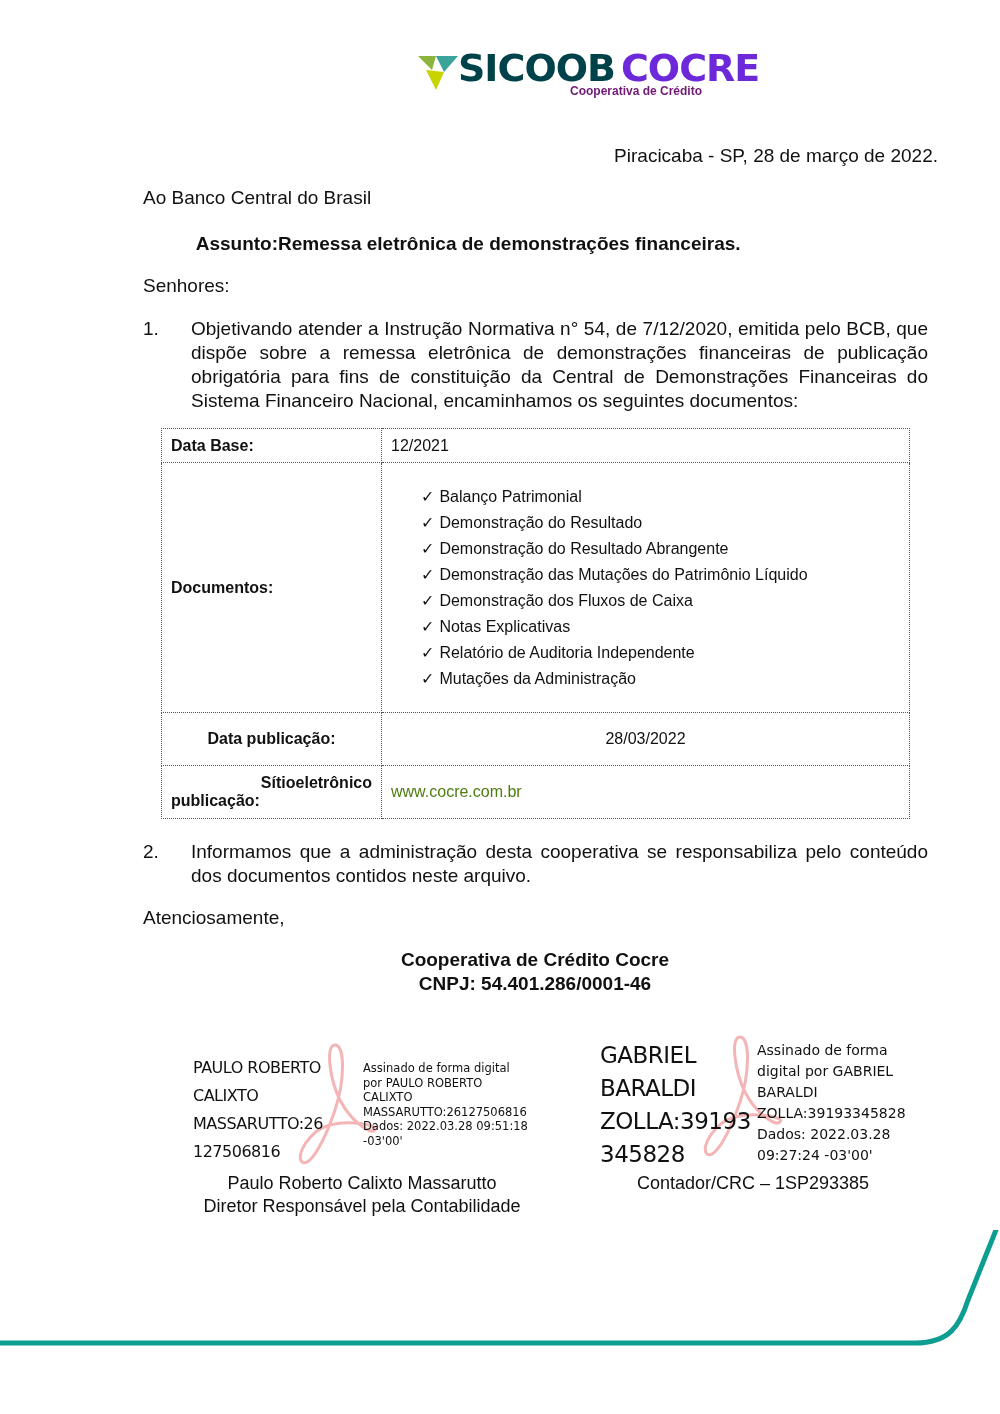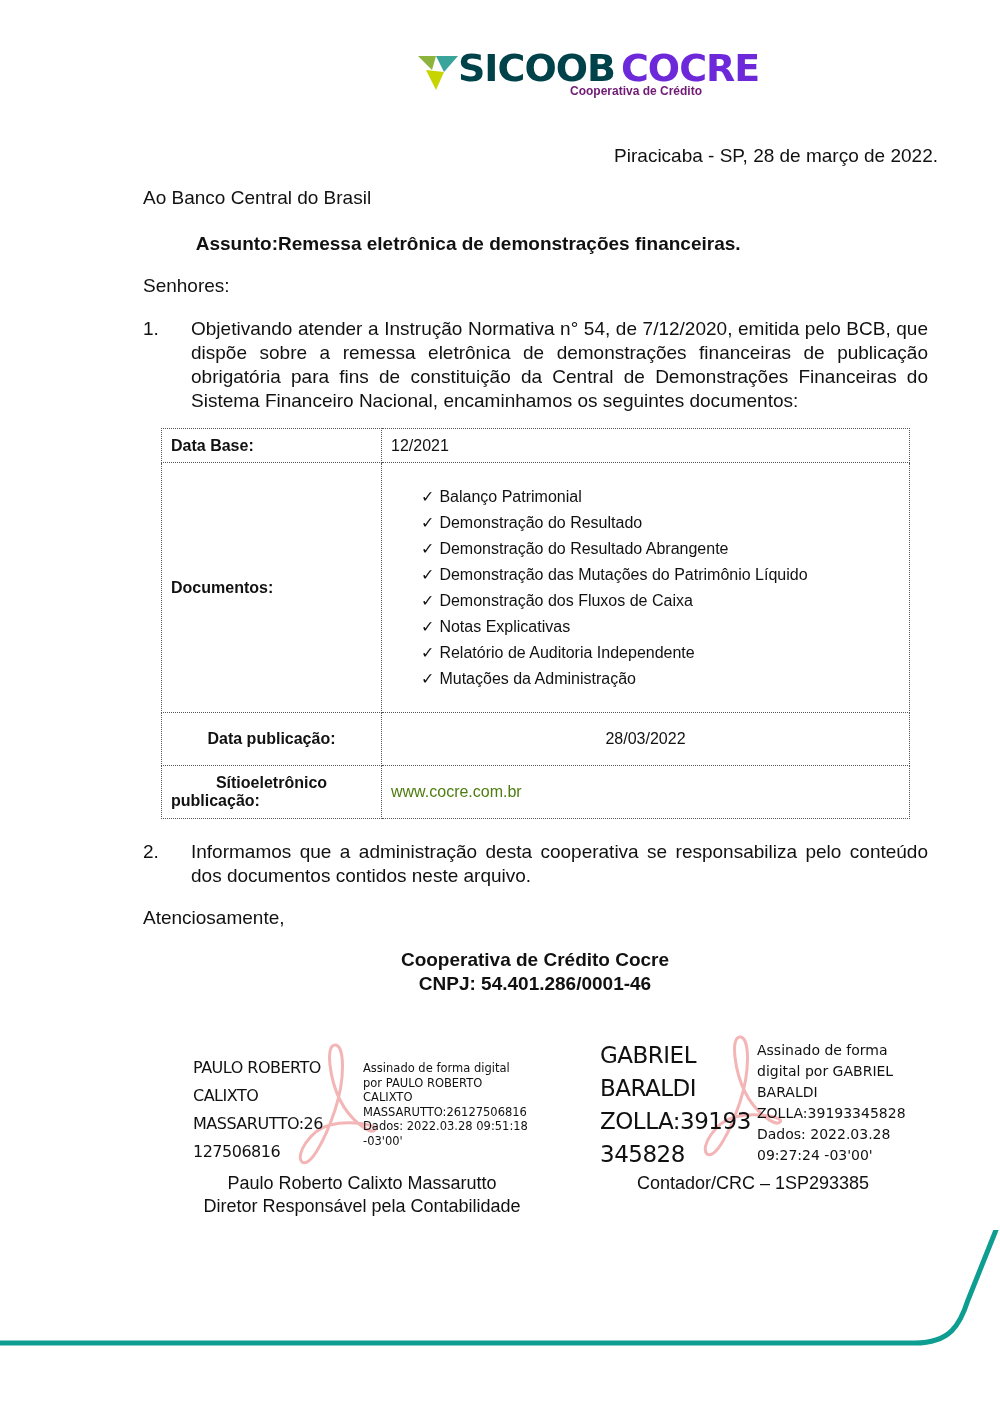--- a/index.html
+++ b/index.html
@@ -25,21 +25,21 @@
   table.info { position:absolute; left:161px; top:428px; width:749px; border-collapse:collapse; font-size:16px; }
   table.info td { border:1px dotted #555; padding:0 9px; vertical-align:middle; }
   table.info td.k { width:201px; font-weight:bold; }
   .r1 td { height:33px; }
   .r2 td { height:249px; }
   .r3 td { height:52px;text-align:center; }
   .r4 td { height:52px; }
   ul.docs { list-style:none; margin:0; padding:0 0 0 30px; }
   ul.docs li { line-height:26px; font-size:16px; }
   ul.docs li .chk { margin-right:5px; }
-  .site-k { display:flex; justify-content:center; line-height:18px; }
+  .site-k { display:flex; justify-content:flex-end; line-height:18px; }
   a.link { color:#4d7c0f; }
   .p2 { left:143px; top:840px; width:785px; }
   .regards { left:143px; top:906px; }
   .coop { left:0; width:1070px; top:948px; text-align:center; font-weight:bold; font-size:19px; line-height:24px; }
   
   .sig { position:absolute; }
   .sig-big { font-family:"DejaVu Sans", sans-serif; font-size:16px; line-height:28px; color:#111; letter-spacing:-0.5px; }
   .sig-small { font-family:"DejaVu Sans", sans-serif; font-size:11.5px; line-height:14.5px; color:#111; }
   .sig2-small { font-size:14px; line-height:21px; }
   .sig-caption { position:absolute; text-align:center; font-size:18px; line-height:23px; }

